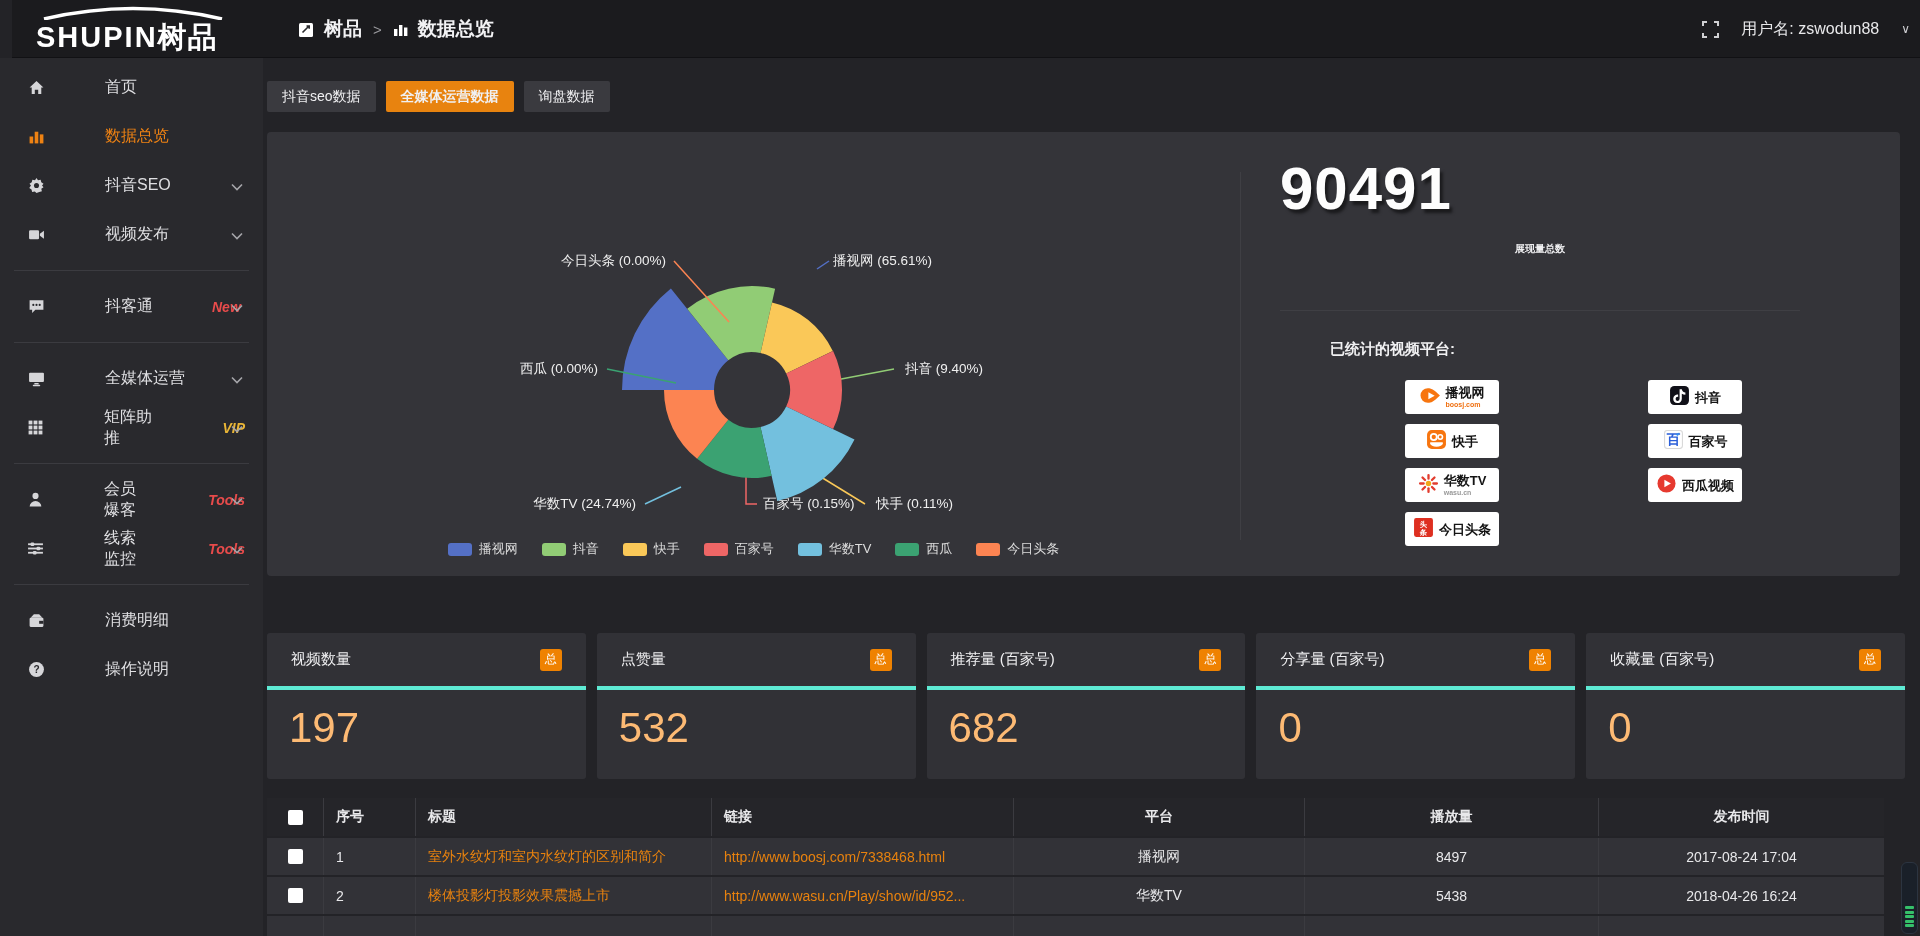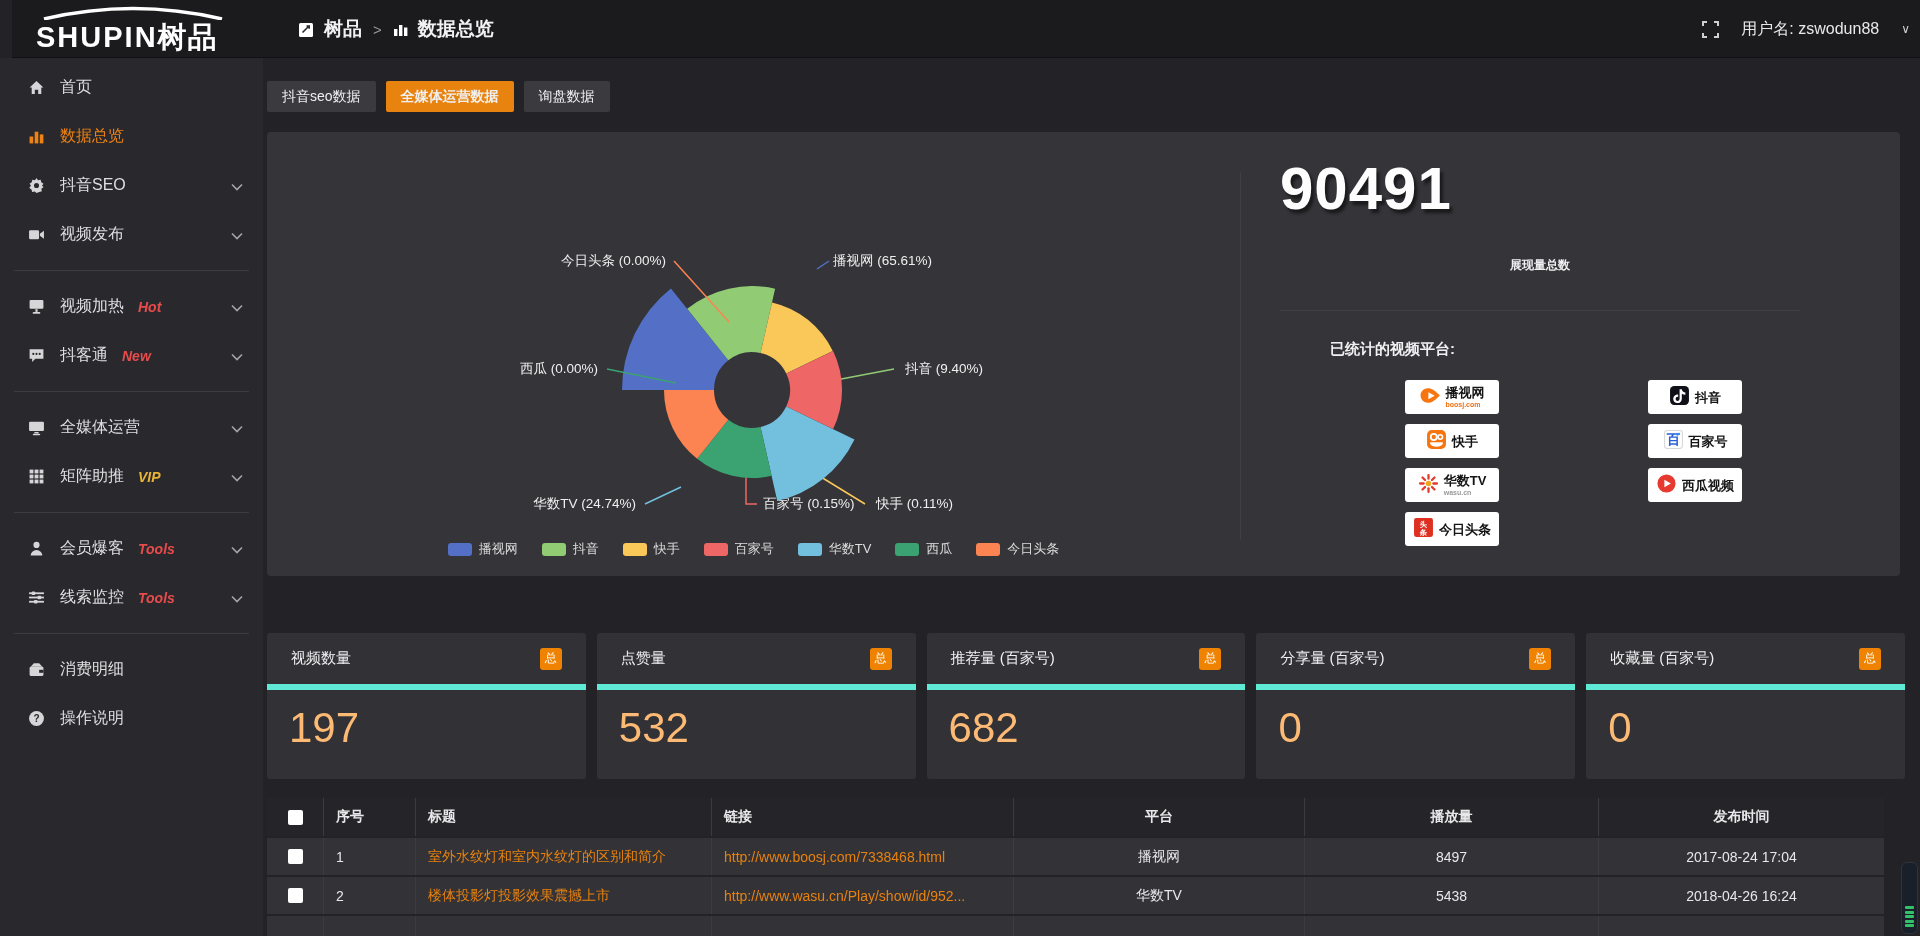--- a/index.html
+++ b/index.html
@@ -15,55 +15,55 @@
   .crumb{position:absolute;left:286px;top:0;height:58px;display:flex;align-items:center;gap:9px;font-size:19px;color:#f2f2f4;font-weight:bold;}
   .crumb .sep{color:#9a9a9e;font-size:15px;font-weight:normal;margin:0 2px;}
   .crumb svg{display:block;}
   .header-right{position:absolute;right:22px;top:0;height:58px;display:flex;align-items:center;gap:22px;}
   .fs-icon svg{display:block;}
   .username{font-size:16px;color:#e8e8ea;display:flex;align-items:center;gap:22px;}
   .caret{font-size:12px;color:#cfcfd2;}
 
   
   .sidebar{position:absolute;left:0;top:58px;width:263px;height:878px;background:#29292d;padding-top:5px;}
-  .sb-item{height:49px;display:flex;align-items:center;padding:0 18px 0 27px;cursor:pointer;color:#dfdfe2;font-size:16px;position:relative;}
+  .sb-item{height:49px;display:flex;align-items:center;padding:0 18px 0 27px;cursor:pointer;color:#dfdfe2;font-size:16px;position:relative;gap:45px;}
   .sb-item .sb-ico{width:18px;height:18px;margin-right:15px;display:flex;align-items:center;justify-content:center;color:#d6d6d9;}
   .sb-item.active,.sb-item.active .sb-ico{color:#ee8213;}
   .sb-badge{font-style:italic;font-weight:bold;font-size:14px;margin-left:14px;}
   .sb-chevron{position:absolute;right:20px;color:#a5a5a9;}
   .sb-divider{border-top:1px solid #3b3b40;margin:11px 14px;}
 
   
   .tabs{position:absolute;left:267px;top:81px;display:flex;gap:10px;}
   .tab{height:31px;padding:0 15px;font-size:14px;color:#f0f0f2;background:#3a3a3f;border:none;border-radius:2px;display:flex;align-items:center;cursor:pointer;}
   .tab.active{background:#e8830f;font-weight:bold;}
 
   
   .panel{position:absolute;left:267px;top:132px;width:1633px;height:444px;background:#343439;border-radius:4px;}
   .pie-wrap{position:absolute;left:0;top:0;width:973px;height:444px;}
   .legend{position:absolute;left:0;top:408px;width:973px;display:flex;justify-content:center;gap:24px;}
   .lg-item{display:flex;align-items:center;gap:7px;font-size:13px;color:#ddd;cursor:pointer;}
   .lg-swatch{width:24px;height:13px;border-radius:3px;}
   .v-div{position:absolute;left:973px;top:40px;width:1px;height:368px;background:#3f3f44;}
   .sum-num{position:absolute;left:1013px;top:22px;width:520px;font-size:60px;font-weight:bold;color:#fdfdfd;text-shadow:3px 4px 3px rgba(0,0,0,.5);letter-spacing:1px;}
-  .sum-label{position:absolute;left:1013px;top:125px;width:520px;text-align:center;font-size:12px;font-weight:bold;color:#f0f0f2;}
+  .sum-label{position:absolute;left:1013px;top:110px;width:520px;text-align:center;font-size:10px;font-weight:bold;color:#f0f0f2;}
   .h-div{position:absolute;left:1013px;top:178px;width:520px;height:1px;background:#3f3f44;}
   .plat-title{position:absolute;left:1063px;top:208px;font-size:15px;font-weight:bold;color:#f0f0f2;}
   .plat-col{position:absolute;top:248px;display:flex;flex-direction:column;gap:10px;}
   .plat-badge{width:94px;height:34px;background:#fff;border-radius:3px;display:flex;align-items:center;justify-content:center;gap:5px;padding:0 5px;}
   .plat-badge svg{flex:none;}
   .plat-txt{display:flex;flex-direction:column;line-height:1;}
   .plat-name{color:#141414;font-size:13px;font-weight:bold;white-space:nowrap;}
   .plat-sub{color:#f07010;font-size:7px;font-weight:bold;margin-top:2px;}
   .plat-sub.gray{color:#999;}
 
   
   .cards{position:absolute;left:267px;top:633px;width:1638px;display:flex;gap:11px;}
   .card{width:319px;height:146px;background:#313136;border-radius:3px;overflow:hidden;}
-  .card-head{height:57px;display:flex;align-items:center;justify-content:space-between;padding:0 24px;border-bottom:6px solid #5eead4;}
+  .card-head{height:57px;display:flex;align-items:center;justify-content:space-between;padding:0 24px;border-bottom:4px solid #5eead4;}
   .card-label{font-size:15px;color:#f0f0f2;}
   .card-badge{width:22px;height:22px;background:#ef8201;border-radius:3px;color:#fff;font-size:12px;display:flex;align-items:center;justify-content:center;cursor:pointer;}
   .card-value{padding:14px 22px 0 22px;font-size:42px;color:#fdba74;}
 
   
   .table{position:absolute;left:267px;top:798px;width:1617px;height:138px;overflow:hidden;font-size:14px;}
   .trow{display:flex;height:37px;margin-bottom:2px;background:#323237;}
   .trow.thead{height:38px;background:#252529;font-weight:bold;}
   .tcell{display:flex;align-items:center;padding:0 12px;border-right:1px solid #3b3b40;height:100%;overflow:hidden;white-space:nowrap;}
   .tcell:last-child{border-right:none;}
@@ -160,34 +160,20 @@
             <rect x="1" y="4" width="9.4" height="8.4" rx="1.2"></rect>
             <path d="M11.2 7.3 L15 4.4 V12 L11.2 9.1 Z"></path>
           </svg>
         </span>
         <span>视频发布</span>
         <span class="sb-chevron"><svg width="12" height="8" viewBox="0 0 12 8" fill="none" stroke="currentColor" stroke-width="1.6">
             <path d="M1 1.5 L6 6.5 L11 1.5"></path>
           </svg></span>
       </div>
       <div class="sb-divider"></div>
-      <div class="sb-item">
-        <span class="sb-ico">
-          <svg width="17" height="17" viewBox="0 0 16 16" fill="currentColor">
-            <rect x="1.5" y="1.8" width="13" height="8.4" rx="1"></rect>
-            <rect x="7" y="10.5" width="2" height="2.6"></rect>
-            <rect x="4.4" y="13.2" width="7.2" height="1.6" rx=".8"></rect>
-          </svg>
-        </span>
-        <span>视频加热</span>
-        <span class="sb-badge" style="color: rgb(232, 75, 75);">Hot</span>
-        <span class="sb-chevron"><svg width="12" height="8" viewBox="0 0 12 8" fill="none" stroke="currentColor" stroke-width="1.6">
-            <path d="M1 1.5 L6 6.5 L11 1.5"></path>
-          </svg></span>
-      </div>
       <div class="sb-item">
         <span class="sb-ico">
           <svg width="17" height="17" viewBox="0 0 16 16" fill="currentColor">
             <path d="M1.5 2 h13 v9 h-7.6 l-3 3 v-3 h-2.4 Z"></path>
             <g fill="#29292d">
               <circle cx="5" cy="6.5" r="1"></circle>
               <circle cx="8" cy="6.5" r="1"></circle>
               <circle cx="11" cy="6.5" r="1"></circle>
             </g>
           </svg>

